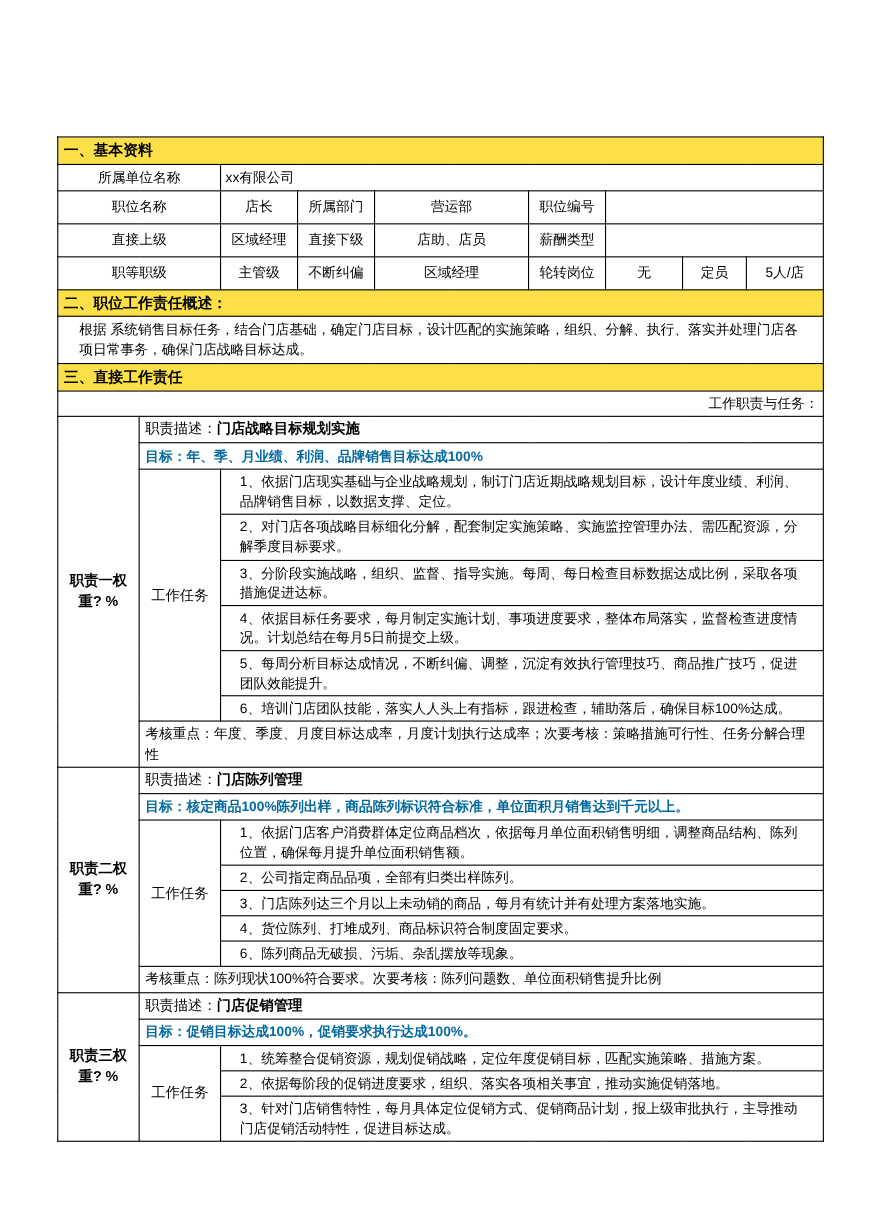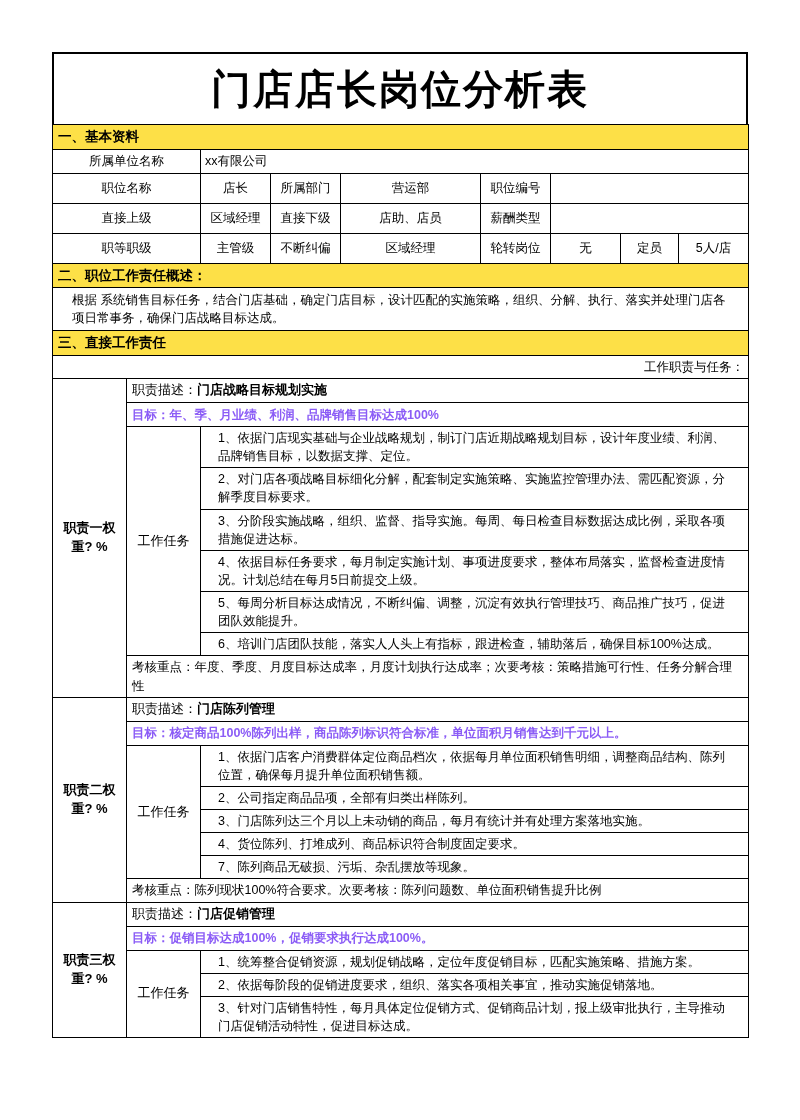--- a/index.html
+++ b/index.html
@@ -103,44 +103,41 @@
     text-align:left;
     padding-left:5px !important;
     font-size:13px;
     height:24px;
   }
   .goal-cell{
     text-align:left;
     padding-left:5px !important;
     font-size:12.5px;
     font-weight:bold;
-    color:#8b5cf6;
+    color:#0369a1;
     height:24px;
   }
   .item-cell{
     text-align:left;
     padding:2px 17px !important;
     font-size:12.5px;
     line-height:1.5;
   }
   .kpi-cell{
     text-align:left;
     padding:2px 5px !important;
     font-size:12.5px;
     line-height:1.5;
   }
 </style>
 </head>
 <body>
 
 <div class="page">
 
-  <div class="doc-title-wrap">
-    <div class="doc-title">门店店长岗位分析表</div>
-  </div>
 
   <table class="grid" style="top:124px;">
     <colgroup>
       <col style="width:74px">
       <col style="width:74px">
       <col style="width:70px">
       <col style="width:70px">
       <col style="width:70px">
       <col style="width:70px">
       <col style="width:70px">
@@ -244,21 +241,21 @@
         <tr>
           <td class="item-cell" colspan="8">2、公司指定商品品项，全部有归类出样陈列。</td>
         </tr>
         <tr>
           <td class="item-cell" colspan="8">3、门店陈列达三个月以上未动销的商品，每月有统计并有处理方案落地实施。</td>
         </tr>
         <tr>
           <td class="item-cell" colspan="8">4、货位陈列、打堆成列、商品标识符合制度固定要求。</td>
         </tr>
         <tr>
-          <td class="item-cell" colspan="8">7、陈列商品无破损、污垢、杂乱摆放等现象。</td>
+          <td class="item-cell" colspan="8">6、陈列商品无破损、污垢、杂乱摆放等现象。</td>
         </tr>
         <tr>
           <td class="kpi-cell" colspan="9"><span>考核重点：</span><span>陈列现状100%符合要求。次要考核：陈列问题数、单位面积销售提升比例</span></td>
         </tr>
         <tr>
           <td class="duty-name" rowspan="5"><span>职责三</span><span class="red">权重? %</span></td>
           <td class="desc-cell" colspan="9"><span>职责描述：</span><span class="bold">门店促销管理</span></td>
         </tr>
         <tr>
           <td class="goal-cell" colspan="9"><span>目标：</span><span>促销目标达成100%，促销要求执行达成100%。</span></td>

